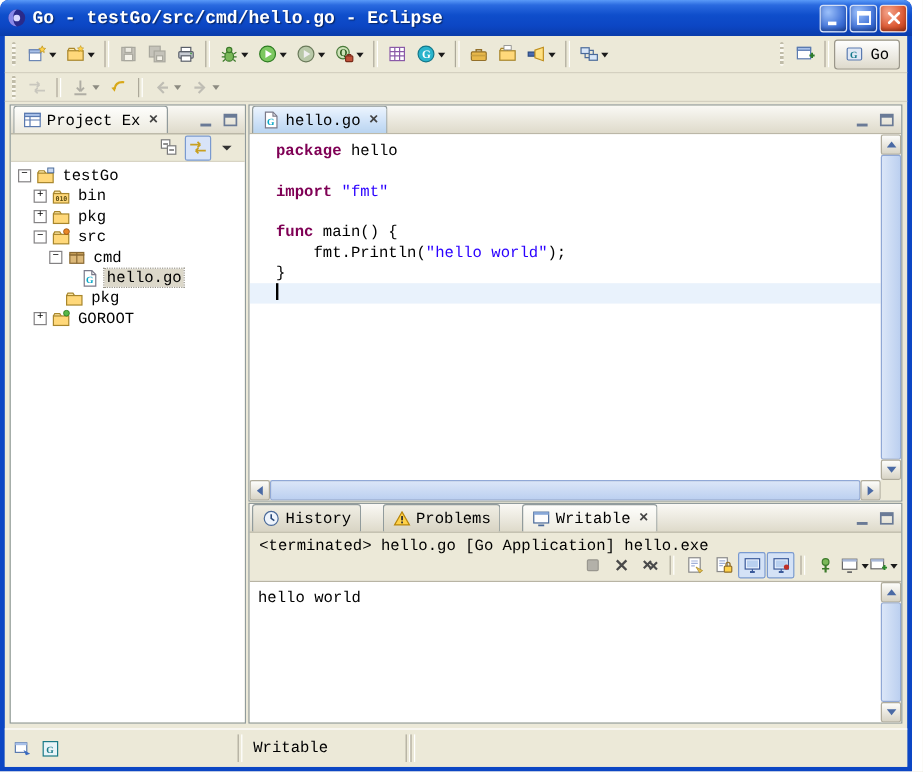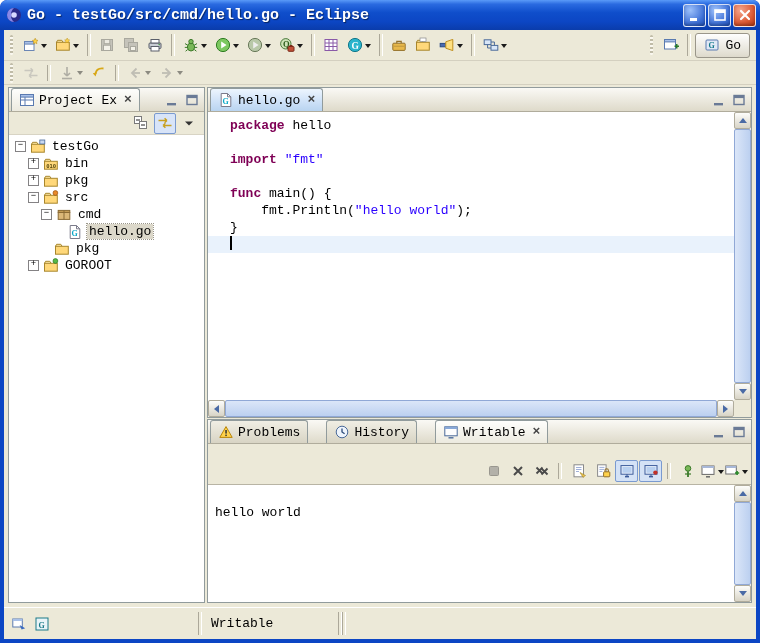--- a/index.html
+++ b/index.html
@@ -83,21 +83,21 @@
   .tri.right{border-left:5px solid #4a6aa5;margin-right:-4px}
   .corner{position:absolute;right:0;bottom:0;width:17px;height:17px;background:#ece9d8}
   
   .console-header{height:40px;flex:0 0 40px;position:relative;background:#ece9d8}
   .console-status{position:absolute;left:8px;top:3px;font-size:13px;white-space:nowrap}
   .console-tools{position:absolute;right:4px;bottom:2px;display:flex;align-items:center;gap:1px}
   .cbtn{width:21px;height:20px;display:flex;align-items:center;justify-content:center;border:1px solid transparent;border-radius:2px}
   .cbtn.pressed{background:#d4e2f6;border-color:#7a9ad0}
   .cbtn.disabled{filter:grayscale(1);opacity:.5}
   .console-body{flex:1;position:relative;background:#fff;border-top:1px solid #b8b4a4;min-height:0}
-  .console-text{position:absolute;left:0;top:0;right:17px;bottom:0;padding:20px 0 0 7px;font-size:13px;white-space:pre}
+  .console-text{position:absolute;left:0;top:0;right:17px;bottom:0;padding:6px 0 0 7px;font-size:13px;white-space:pre}
   
   .statusbar{height:31px;flex:0 0 31px;display:flex;align-items:stretch;background:#ece9d8;border-top:1px solid #fff}
   .status-cell{display:flex;align-items:center;padding:0 9px;font-size:13px}
   .ssep{width:2px;margin:4px 0;border-left:1px solid #aca899;border-right:1px solid #fff}
   .trim-icons{width:194px;display:flex;align-items:center;gap:7px;padding-left:7px;box-sizing:border-box}
   .icon{display:inline-block;width:16px;height:16px}
   .icon svg{display:block}
 </style>
 </head>
 <body>
@@ -573,36 +573,36 @@
           </div>
           <div class="corner"></div>
         </div>
       </div>
 
       <div class="panel console-panel">
         <div class="tabstrip" id="consoleTabs">
             <div class="tab inactive">
               <span class="icon">
                 <svg width="16" height="16" viewBox="0 0 16 16">
+                  <circle cx="8" cy="8" r="5.8" fill="#eef4fc" stroke="#4a6a9a"></circle>
+                  <path d="M8 4.6V8l2.6 1.8" fill="none" stroke="#2a4a7a" stroke-width="1.3"></path>
+                </svg>
+              </span>
+              <span>History</span>
+            </div>
+            <div class="tab inactive">
+              <span class="icon">
+                <svg width="16" height="16" viewBox="0 0 16 16">
                   <path d="M8 2.6l6.2 10.8H1.8z" fill="#ffd24a" stroke="#b8860b"></path>
                   <rect x="7.3" y="6" width="1.5" height="3.6" fill="#333"></rect>
                   <rect x="7.3" y="10.6" width="1.5" height="1.5" fill="#333"></rect>
                 </svg>
               </span>
               <span>Problems</span>
             </div>
-            <div class="tab inactive">
-              <span class="icon">
-                <svg width="16" height="16" viewBox="0 0 16 16">
-                  <circle cx="8" cy="8" r="5.8" fill="#eef4fc" stroke="#4a6a9a"></circle>
-                  <path d="M8 4.6V8l2.6 1.8" fill="none" stroke="#2a4a7a" stroke-width="1.3"></path>
-                </svg>
-              </span>
-              <span>History</span>
-            </div>
             <div class="tab active-white">
               <span class="icon">
                 <svg width="16" height="16" viewBox="0 0 16 16">
                   <rect x="1.8" y="2.8" width="12.4" height="9" fill="#fdfdfd" stroke="#4a6a9a"></rect>
                   <rect x="1.8" y="2.8" width="12.4" height="2.2" fill="#88a8d8"></rect>
                   <path d="M5.5 13.8h5" stroke="#4a6a9a" stroke-width="1.4"></path>
                 </svg>
               </span>
               <span>Writable</span>
               <span class="tab-close">×</span>
@@ -619,20 +619,21 @@
                 <span class="icon">
                   <svg width="16" height="16" viewBox="0 0 16 16">
                     <rect x="3" y="3.5" width="10" height="9" fill="none" stroke="#6a7a96" stroke-width="1.4"></rect>
                     <rect x="3" y="3.5" width="10" height="2.6" fill="#6a7a96"></rect>
                   </svg>
                 </span>
               </span>
             </div>
           </div>
         <div class="console-header">
+          <span class="console-status">&lt;terminated&gt; hello.go [Go Application] hello.exe</span>
           <div class="console-tools" id="consoleTools">
               <span class="cbtn disabled">
                 <span class="icon">
                   <svg width="16" height="16" viewBox="0 0 16 16">
                     <rect x="3.5" y="3.5" width="9" height="9" rx="1" fill="#c86858" stroke="#8a3828"></rect>
                   </svg>
                 </span>
               </span>
               <span class="cbtn">
                 <span class="icon">

